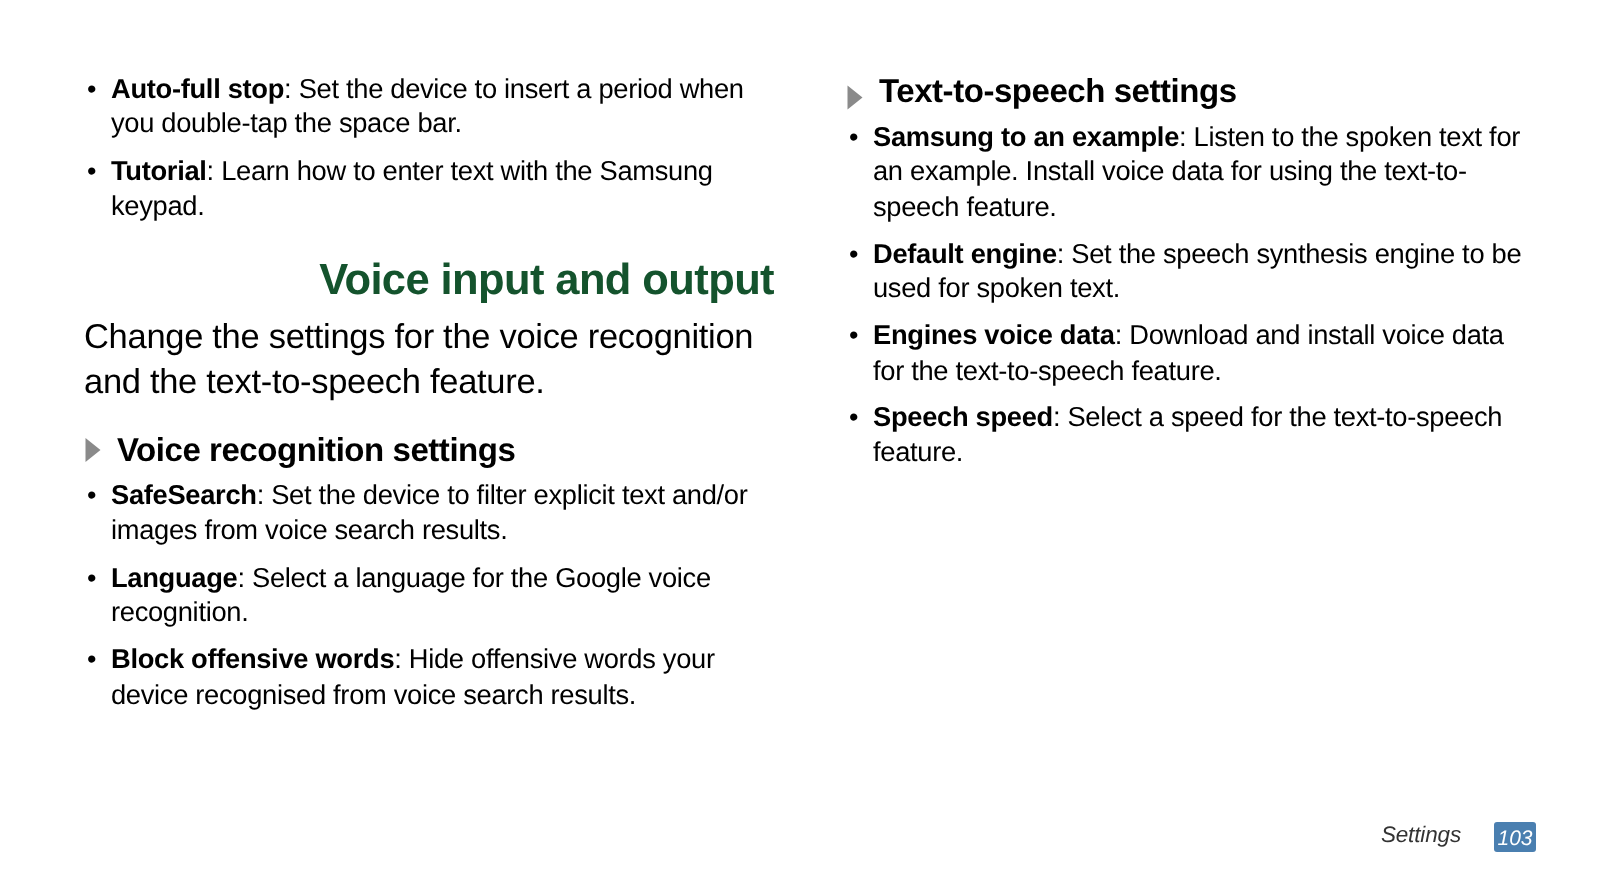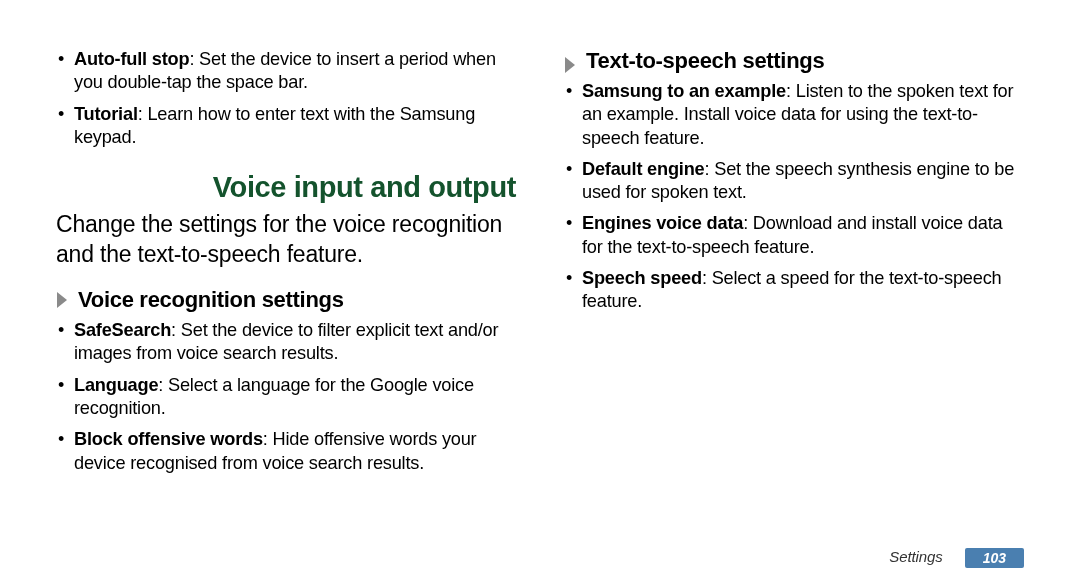--- a/index.html
+++ b/index.html
@@ -79,24 +79,24 @@
     bottom: 18px;
     font-size: 15px;
     display: flex;
     align-items: flex-start;
     gap: 22px;
   }
   .footer .label { font-style: italic; color: #333; letter-spacing: -0.1px; }
   .footer .pagenum {
     background: #4a7fb0;
     color: #fff;
-    font-weight: 700;
+    font-weight: 400;
     font-style: italic;
     font-size: 14px;
-    padding: 2px 18px;
+    padding: 2px 2px;
     border-radius: 2px;
     min-width: 28px;
     text-align: center;
   }
 </style>
 </head>
 <body>
 
 <div class="columns">
 

